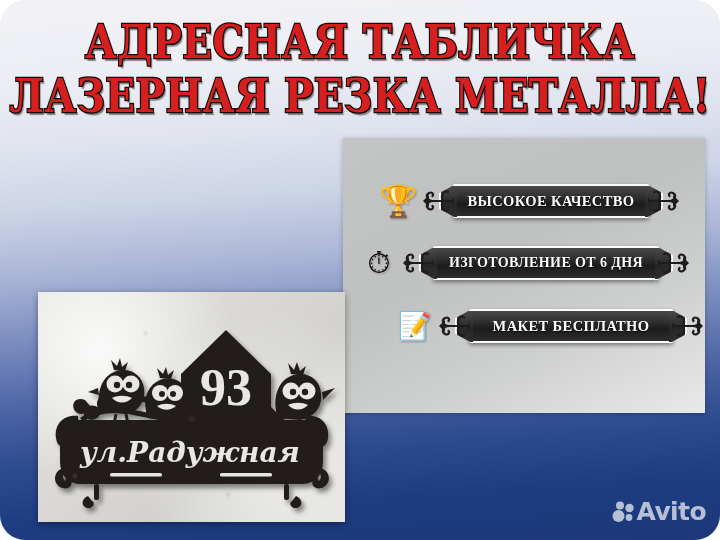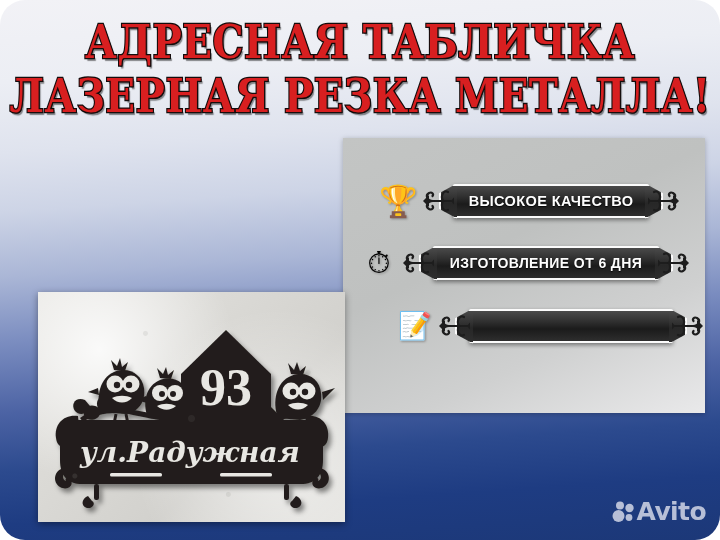--- a/index.html
+++ b/index.html
@@ -147,21 +147,21 @@
     z-index: 3;
     pointer-events: none;
   }
   .plaque-orn.left  { left: -6px; }
   .plaque-orn.right { right: -6px; transform: translateY(-50%) scaleX(-1); }
 
   .plaque-text {
     position: relative;
     z-index: 4;
     color: #fdfdfd;
-    font-family: Liberation Sans, sans-serif;
+    font-family: Liberation Serif, serif;
     font-weight: 700;
     font-size: 14.5px;
     letter-spacing: 0.4px;
     white-space: nowrap;
     text-shadow: 0 1px 1px rgba(0,0,0,.8);
   }
   #feature-row-1 .plaque-text { font-size: 14px; }
 
   
   #plate-photo {
@@ -302,20 +302,21 @@
           <g fill="none" stroke="#1d1d1d" stroke-width="2.2" stroke-linecap="round">
             <path d="M30 19 L12 19"></path>
             <path d="M12 19 C6 19 4 13 8 11 C11 9.5 13 12 11.5 14"></path>
             <path d="M12 19 C6 19 4 25 8 27 C11 28.5 13 26 11.5 24"></path>
             <path d="M22 19 C19 13 23 8 27 10"></path>
             <path d="M22 19 C19 25 23 30 27 28"></path>
           </g>
           <path d="M2 19 L8 13 L8 25 Z" fill="#1d1d1d"></path>
           <path d="M30 19 L33 15.5 L33 22.5 Z" fill="#1d1d1d"></path>
         </svg>
+        <span class="plaque-text">МАКЕТ БЕСПЛАТНО</span>
       </div>
     </div>
 
   </div>
 
   <div id="plate-photo">
     <svg id="plate-svg" viewBox="0 0 307 230">
       <defs>
         <filter id="plate-shadow" x="-20%" y="-20%" width="150%" height="150%">
           <feDropShadow dx="3" dy="4" stdDeviation="2.5" flood-color="#000" flood-opacity="0.45"></feDropShadow>

